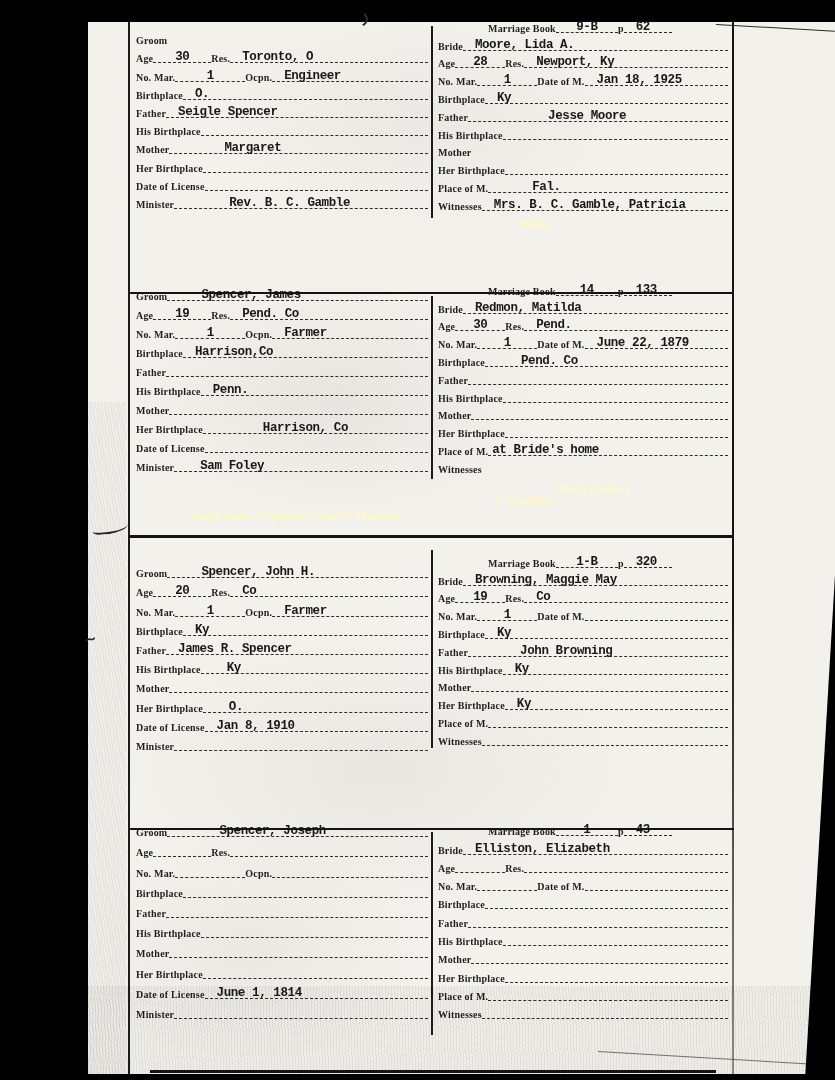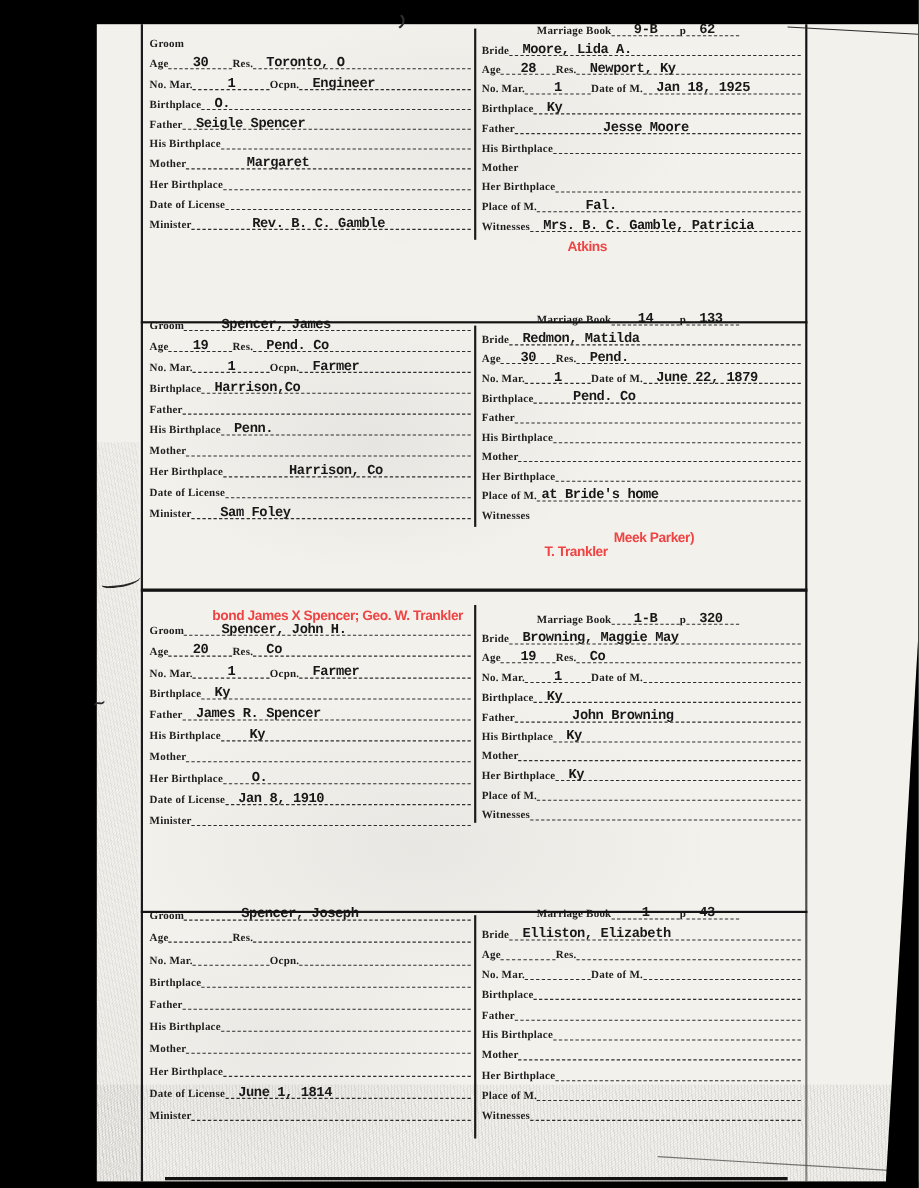--- a/index.html
+++ b/index.html
@@ -60,26 +60,26 @@
        font-weight:700;font-size:12.5px;letter-spacing:-.4px;color:#181818;}
   .valc{left:50%;transform:translateX(-50%);}
   .r-groom .val{left:34px;} .c4 .r-groom .val{left:52px;margin-top:14px;}
   .c1 .r-mother .val{left:55px;} .c1 .r-minister .val{left:55px;}
   .c1 .rr-father .val{left:80px;} .c1 .rr-mother .val{left:40px;} .c1 .rr-place .val{left:44px;}
   .c2 .r-herbp .val{left:60px;} .c2 .r-minister .val{left:26px;} .c2 .rr-bp .val{left:36px;}
   .c2 .rr-place .val{left:4px;}
   .c3 .rr-father .val{left:52px;} .c3 .r-hisbp .val{left:26px;} .c3 .r-herbp .val{left:26px;}
   
   .extra{position:absolute;white-space:nowrap;
-         font-family:Liberation Sans, sans-serif;
-         font-weight:700;font-size:12.5px;letter-spacing:-.4px;color:#ef4444;}
+         font-family:Liberation Serif, serif;
+         font-weight:700;font-size:12.5px;letter-spacing:-.4px;color:#fef9c3;}
   .x-atkins{left:516px;top:217px;}
   .x-meek{left:558px;top:482px;}
   .x-trank{left:495px;top:494px;}
-  .x-bond{left:193px;top:509px;margin-top:44px;}
+  .x-bond{left:193px;top:509px;}
   
   .scratch{position:absolute;border-top:1.6px solid #2a2a2a;transform-origin:left top;}
   .sc-top{left:716px;top:24px;width:119px;transform:rotate(3.2deg);}
   .sc-bottom{left:598px;top:1051px;width:245px;border-top-width:1px;border-top-color:#4a4a4a;
              transform:rotate(3.4deg);opacity:.75;}
   .arc{position:absolute;left:338px;top:8px;width:26px;height:16px;
        border:2px solid #2f2f2f;border-color:transparent #2f2f2f transparent transparent;
        border-radius:50%;transform:rotate(8deg);}
   .mark{position:absolute;color:#2b2b2b;font-weight:700;}
   .mk1{left:92px;top:522px;width:36px;height:10px;border-bottom:2px solid #262626;

